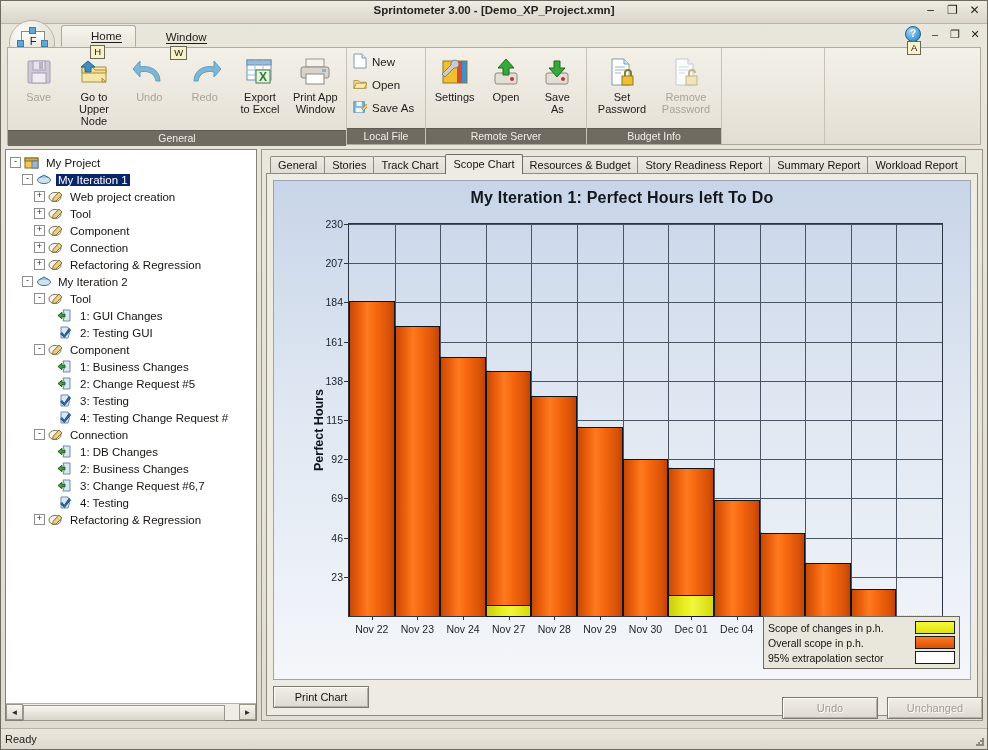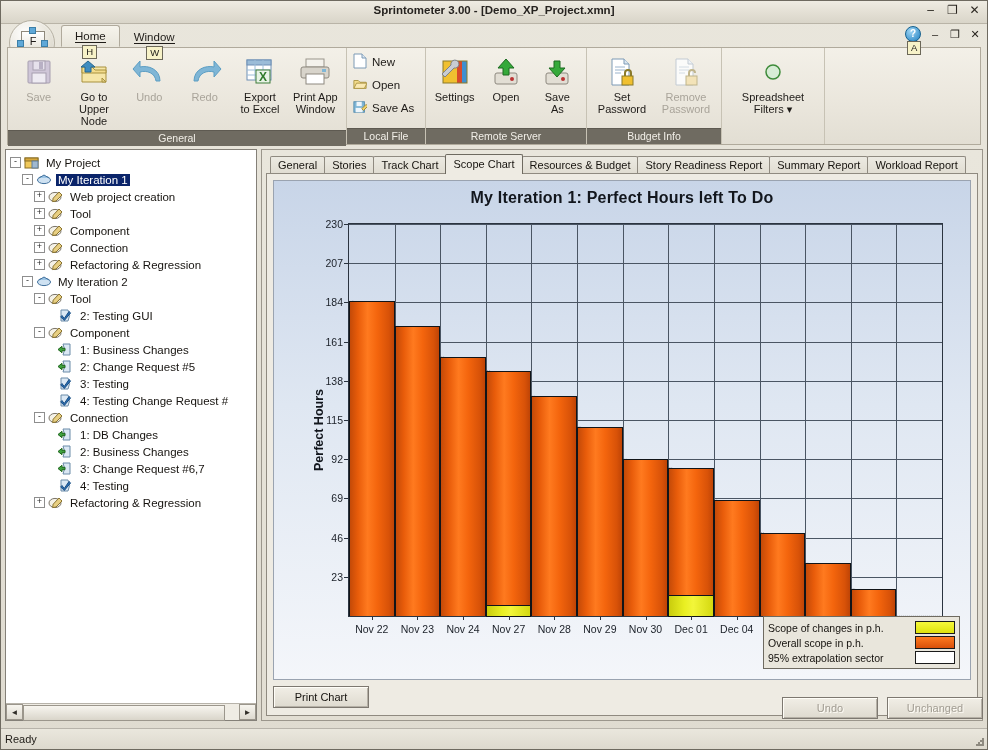--- a/index.html
+++ b/index.html
@@ -40,21 +40,21 @@
   }
   .orb-inner{
     position:absolute;left:11px;top:10px;width:22px;height:22px;
     background:linear-gradient(to bottom,#ffffff,#e2ded2);
     border:1px solid #8e897c;
   }
   .orb-letter{position:absolute;left:0;right:0;top:3px;text-align:center;font-size:11px;color:#1e1b18;font-weight:normal;}
   .orb-dot{position:absolute;width:5px;height:5px;background:#5fa8d8;border:1px solid #3c7fa8;}
   .tabs-row{position:absolute;left:60px;top:0;display:flex;align-items:flex-end;height:23px;}
   .rtab{
-    position:relative;padding:4px 13px 4px 13px;font-size:11.5px;color:#1f1c18;
+    position:relative;padding:4px 13px 4px 29px;font-size:11.5px;color:#1f1c18;
     border:1px solid transparent;border-bottom:none;
   }
   .rtab.active{
     background:linear-gradient(to bottom,#f6f4ec,#e9e6dc);
     border:1px solid #b0aa9c;border-bottom:1px solid #e9e6dc;
     border-radius:3px 3px 0 0;
   }
   .rtab .ul{border-bottom:1px solid #1f1c18;}
   .keytip{
     position:absolute;left:50%;margin-left:-8px;top:19px;
@@ -435,31 +435,20 @@
             </svg>
           </span>
           <span>Remove</span>
           <span>Password</span>
         </div>
       </div>
       <div class="rgroup-title">Budget Info</div>
     </div>
 
     <div class="rgroup" style="width:102px;">
-      <div class="rgroup-items" style="justify-content:center;">
-        <div class="rbtn wide">
-          <span class="ico">
-            <svg width="26" height="26" viewBox="0 0 26 26">
-              <circle cx="13" cy="13" r="7" fill="#d7ecd5" stroke="#3e8b3a" stroke-width="1.5"></circle>
-            </svg>
-          </span>
-          <span>Spreadsheet</span>
-          <span>Filters ▾</span>
-        </div>
-      </div>
       <div class="rgroup-title" style="background:transparent;border:none;"></div>
     </div>
 
     <div class="rgroup" style="flex:1;">
       <div class="rgroup-items"></div>
       <div class="rgroup-title" style="background:transparent;border:none;"></div>
     </div>
   </div>
 
   <div class="content">
@@ -545,20 +534,31 @@
           </div>
           <div class="tnode">
             <span class="tspacer"></span>
             <span class="tspacer"></span>
             <span class="tbox">-</span>
             <span class="ticon"><svg width="16" height="13" viewBox="0 0 16 13">
                 <ellipse cx="7" cy="7" rx="6" ry="4.6" fill="#f4f1e6" stroke="#7a7468"></ellipse>
                 <path d="M11 2 l3 3 -6 6 -3.4 .6 .6-3.4 z" fill="#e8cf82" stroke="#8a7430"></path>
               </svg></span>
             <span class="tlabel">Tool</span>
+          </div>
+          <div class="tnode">
+            <span class="tspacer"></span>
+            <span class="tspacer"></span>
+            <span class="tspacer"></span>
+            <span class="tspacer"></span>
+            <span class="ticon"><svg width="15" height="13" viewBox="0 0 15 13">
+                <path d="M5 1 h7 v11 h-7 l1.6-5.5 z" fill="#dbe8f4" stroke="#6b8ba8"></path>
+                <path d="M0 6.5 l4-3.2 v2 h3 v2.4 h-3 v2 z" fill="#3fa23f" stroke="#20661f"></path>
+              </svg></span>
+            <span class="tlabel">1: GUI Changes</span>
           </div>
           <div class="tnode">
             <span class="tspacer"></span>
             <span class="tspacer"></span>
             <span class="tspacer"></span>
             <span class="tspacer"></span>
             <span class="ticon"><svg width="15" height="13" viewBox="0 0 15 13">
                 <path d="M3 1 h7 l1.6 5.5 L10 12 H3 z" fill="#dbe8f4" stroke="#6b8ba8"></path>
                 <path d="M4 6.5 l2.2 3 L11 2.5 l1.6 1.4 -6.3 7.6 -3.6-3.6 z" fill="#2b6fb5" stroke="#1a4e82"></path>
               </svg></span>

